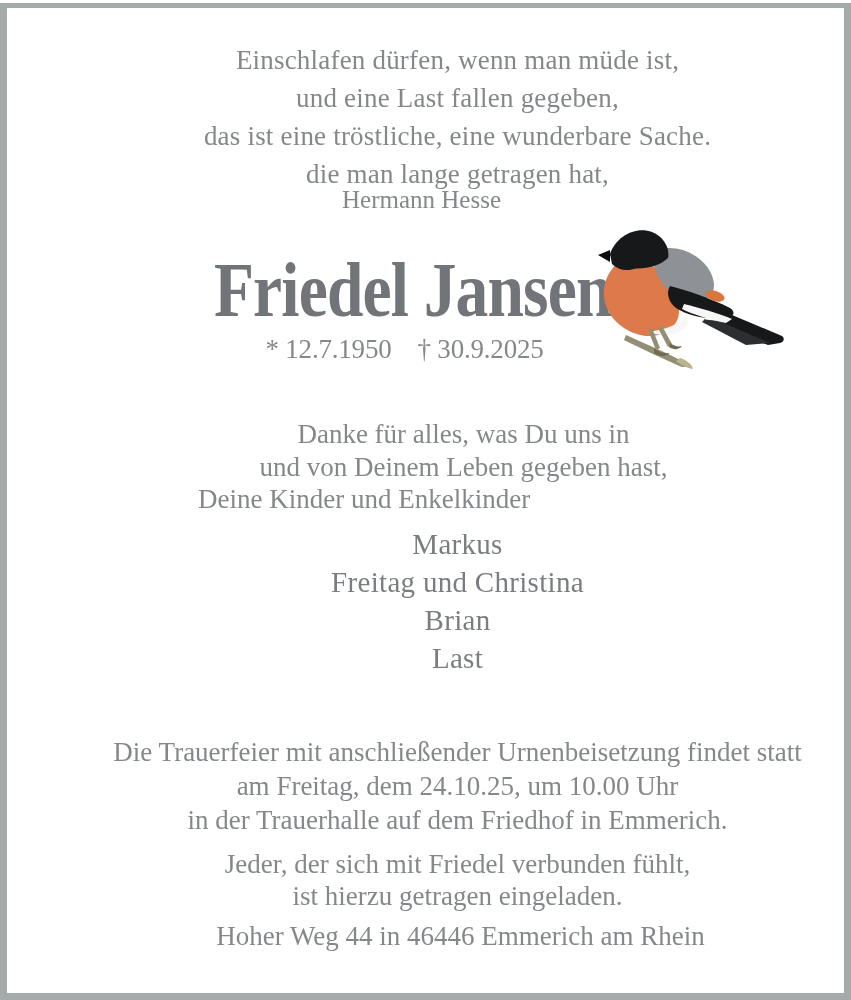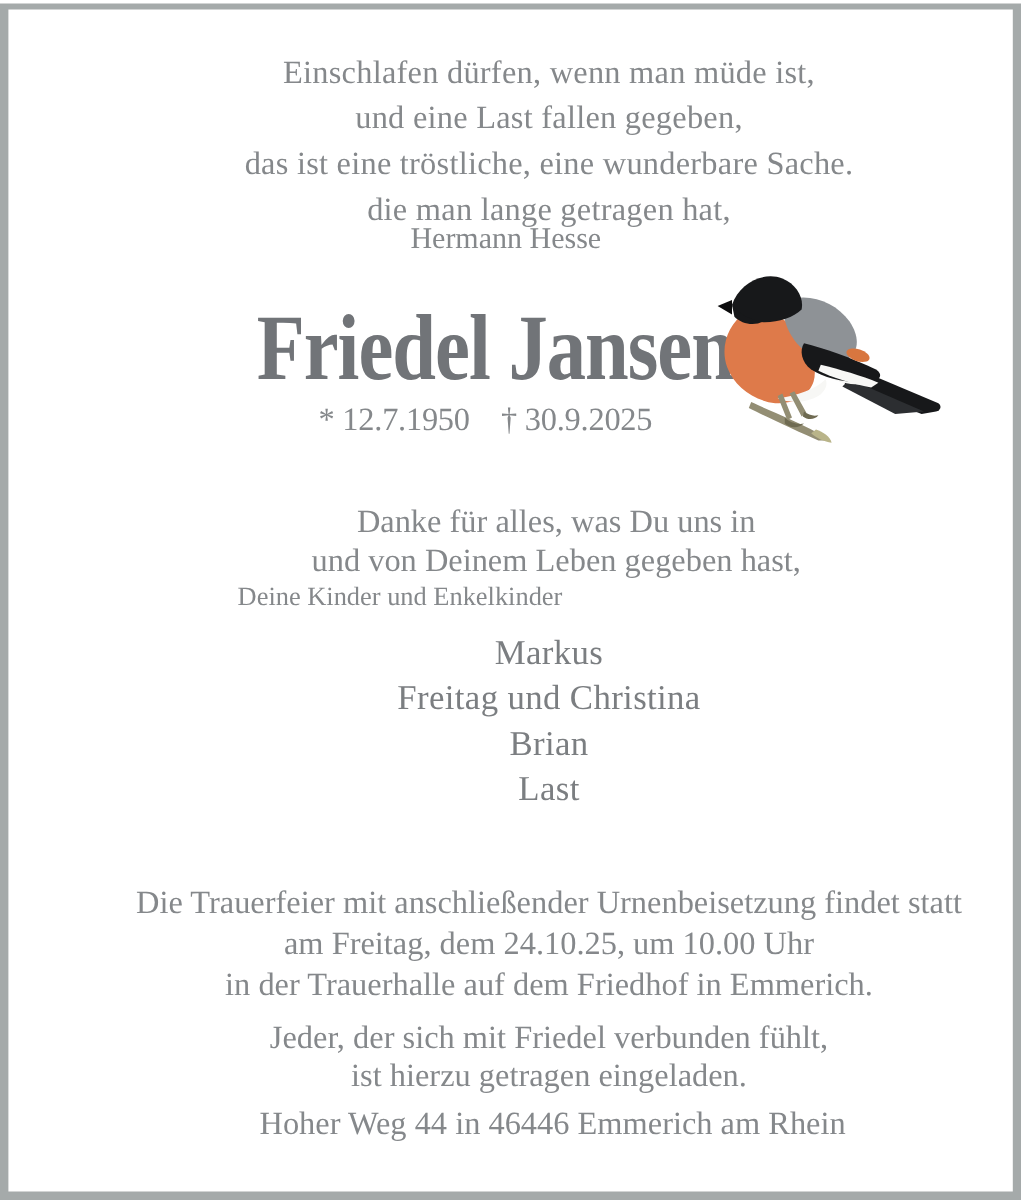--- a/index.html
+++ b/index.html
@@ -18,21 +18,21 @@
     pointer-events:none;
   }
   .block{position:absolute; width:100%; text-align:center;padding-left:32px;}
   .quote{top:41px; font-size:27px; line-height:38px; letter-spacing:.2px;}
   .author{top:186px; left:-36px; font-size:25px;}
   .name{top:250px; left:-45px; margin:0; font-size:78px; font-weight:bold; color:var(--name); line-height:80px; letter-spacing:-1px;}
   .squeeze{display:inline-block; transform:scaleX(.84); transform-origin:50% 50%;}
   .dates{top:334px; left:-53px; font-size:27px; letter-spacing:-.2px;}
   .dates .death{margin-left:26px;}
   .thanks{top:418px; left:6px; font-size:27px; line-height:33px;}
-  .signature{position:absolute; top:484px; left:198px; font-size:22px;}
+  .signature{position:absolute; top:484px; left:198px; font-size:27px;}
   .mourners{top:525px; font-size:29px; line-height:38px; font-weight:normal; color:var(--mourners); letter-spacing:.3px;}
   .funeral{top:735px; font-size:27px; line-height:34px;}
   .invitation{top:848px; font-size:27px; line-height:32px;}
   .address{top:921px; left:3px; font-size:27px;}
   .bird{position:absolute; left:596px; top:224px; width:192px; height:146px;}
 </style>
 </head>
 <body>
 
 <div class="page">

